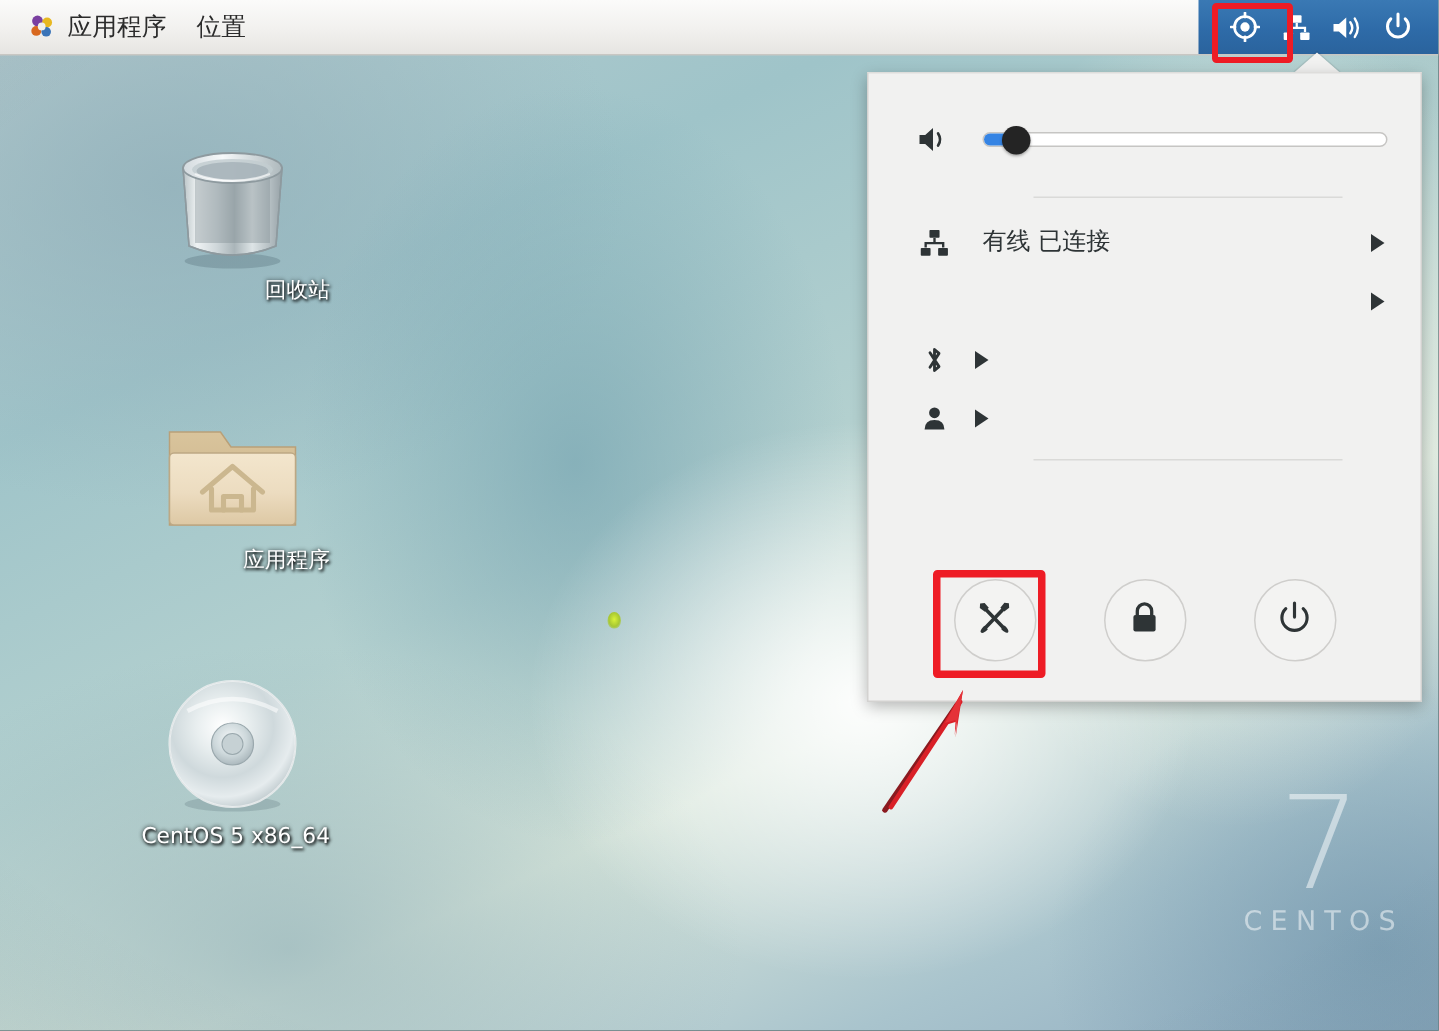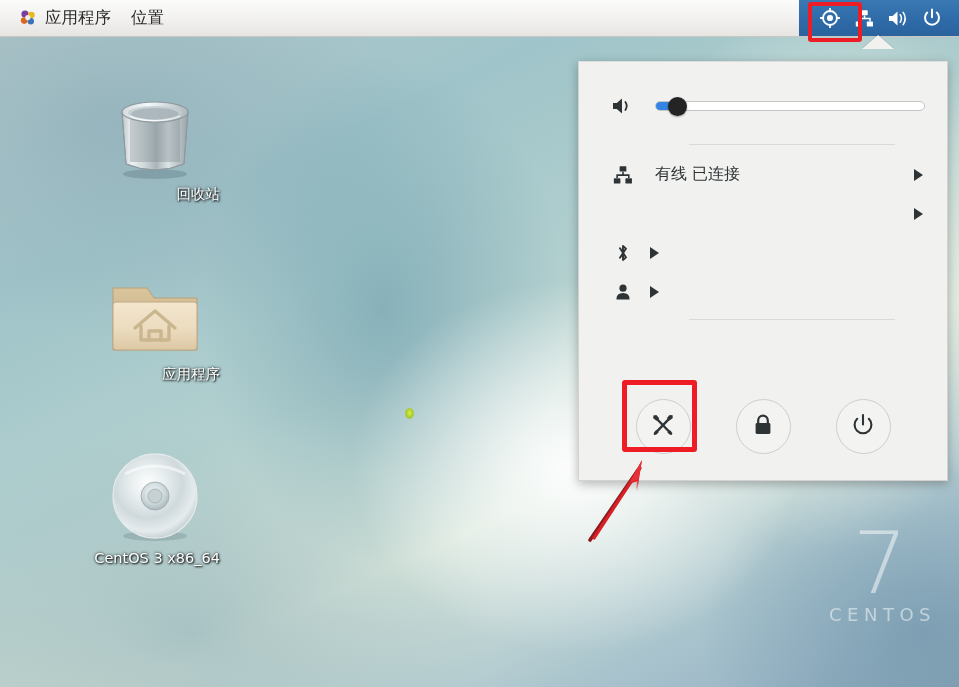--- a/index.html
+++ b/index.html
@@ -181,21 +181,20 @@
     width: 370px;
     height: 420px;
     background: #f1f1f0;
     border: 1px solid #d3d2d0;
     border-top: 1px solid #dedddb;
     box-shadow: 0 3px 10px rgba(0,0,0,0.28);
     box-sizing: border-box;
     display: flex;
     flex-direction: column;
     padding: 0;
-    margin-top: 13px;
   }
 
   
   .vol-row {
     display: flex;
     align-items: center;
     height: 56px;
     padding: 0 22px 0 32px;
     margin-top: 16px;
     box-sizing: border-box;
@@ -418,21 +417,21 @@
           </radialGradient>
         </defs>
         <ellipse cx="46" cy="84" rx="32" ry="5" fill="rgba(30,50,60,0.15)"></ellipse>
         <circle cx="46" cy="44" r="42" fill="url(#cdGrad)" stroke="#9dabb0" stroke-width="0.8"></circle>
         <circle cx="46" cy="44" r="42" fill="none" stroke="rgba(255,255,255,0.7)" stroke-width="1.4"></circle>
         <circle cx="46" cy="44" r="14" fill="url(#cdHub)" stroke="#9aa8ad" stroke-width="0.8"></circle>
         <circle cx="46" cy="44" r="7" fill="#c6d1d4" stroke="#9aa8ad" stroke-width="0.7"></circle>
         <path d="M16 22 Q46 6 76 22" fill="none" stroke="#ffffff" stroke-width="3" opacity="0.55"></path>
       </svg>
     </div>
-    <div class="icon-label">CentOS 3 x86_64</div>
+    <div class="icon-label">CentOS 5 x86_64</div>
   </div>
 
   <div id="top-panel">
     <div class="panel-left">
 
       <div class="panel-menu">
         <span class="apps-icon">
           <svg width="20" height="20" viewBox="0 0 20 20">
             <circle cx="7" cy="6" r="3.6" fill="#7a3fa0"></circle>
             <circle cx="13.4" cy="7" r="3.3" fill="#e8b820"></circle>

